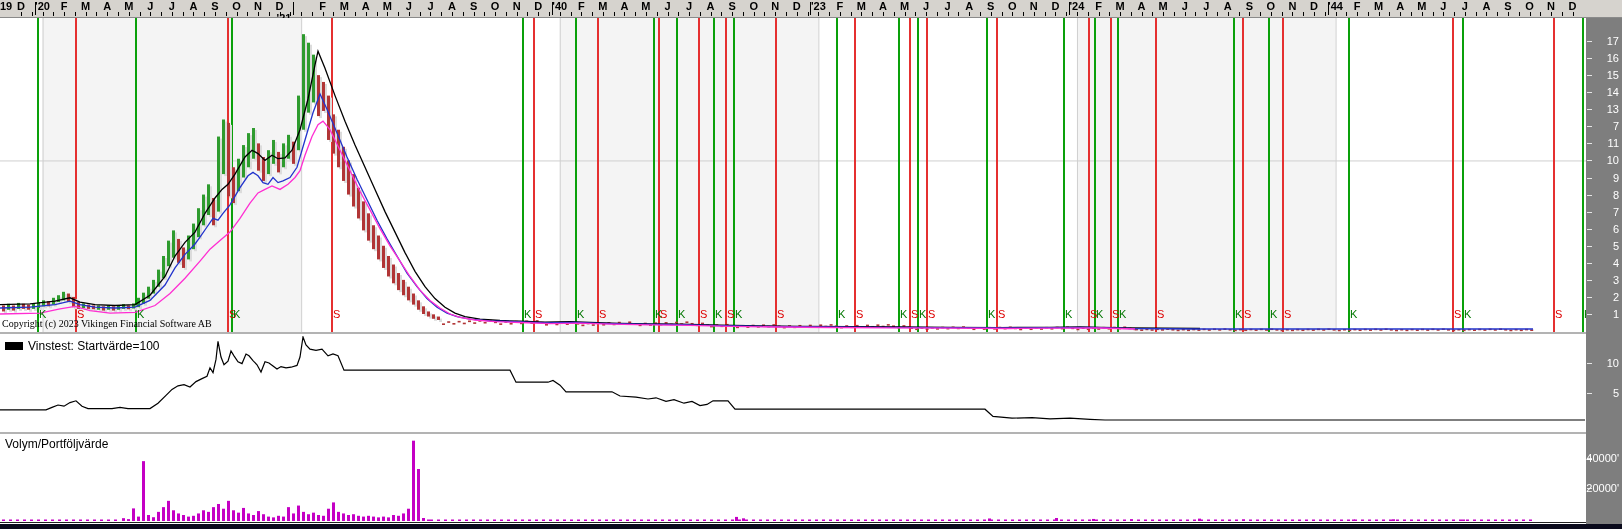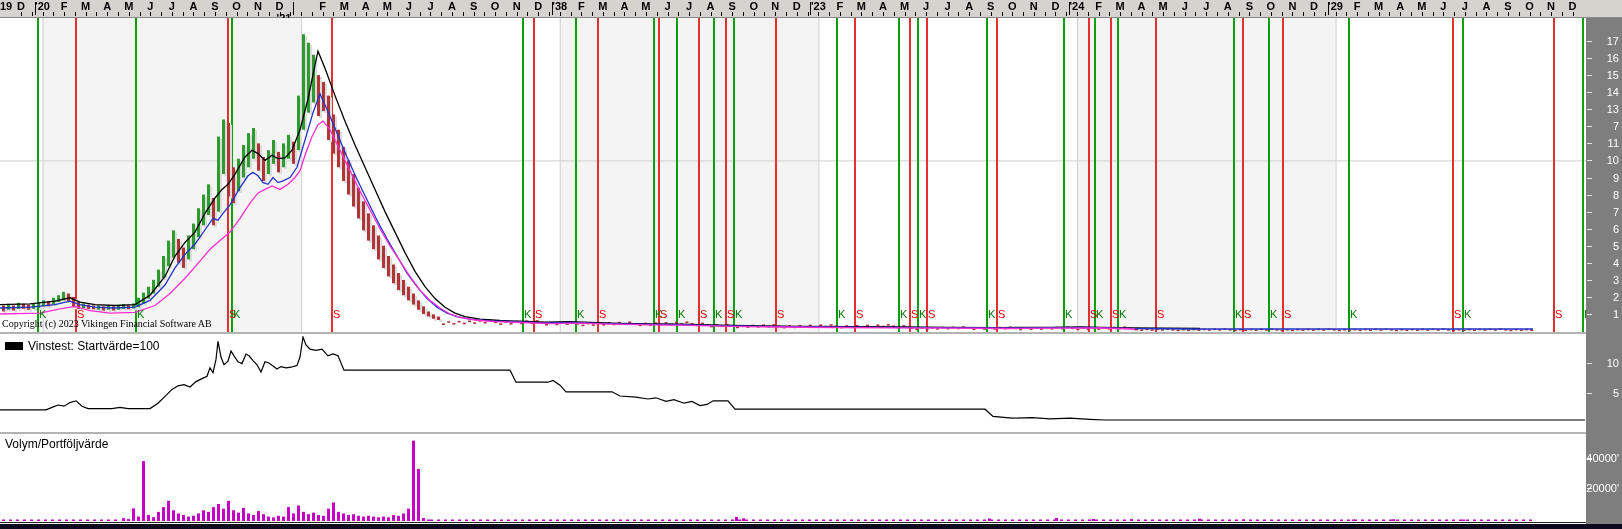--- a/index.html
+++ b/index.html
@@ -104,21 +104,21 @@
       <div class="ax-tick" style="left: 484.325px;"></div>
       <span class="ax-label" style="left: 495.1px;">O</span>
       <div class="ax-tick" style="left: 495.1px;"></div>
       <div class="ax-tick" style="left: 505.875px;"></div>
       <span class="ax-label" style="left: 516.65px;">N</span>
       <div class="ax-tick" style="left: 516.65px;"></div>
       <div class="ax-tick" style="left: 527.425px;"></div>
       <span class="ax-label" style="left: 538.2px;">D</span>
       <div class="ax-tick" style="left: 538.2px;"></div>
       <div class="ax-tick" style="left: 548.975px;"></div>
-      <span class="ax-label" style="left: 559.75px;">'38</span>
+      <span class="ax-label" style="left: 559.75px;">'40</span>
       <div class="ax-tick" style="left: 559.75px;"></div>
       <div class="ax-tick" style="left: 570.525px;"></div>
       <span class="ax-label" style="left: 581.3px;">F</span>
       <div class="ax-tick" style="left: 581.3px;"></div>
       <div class="ax-tick" style="left: 592.075px;"></div>
       <span class="ax-label" style="left: 602.85px;">M</span>
       <div class="ax-tick" style="left: 602.85px;"></div>
       <div class="ax-tick" style="left: 613.625px;"></div>
       <span class="ax-label" style="left: 624.4px;">A</span>
       <div class="ax-tick" style="left: 624.4px;"></div>
@@ -212,21 +212,21 @@
       <div class="ax-tick" style="left: 1260.12px;"></div>
       <span class="ax-label" style="left: 1270.9px;">O</span>
       <div class="ax-tick" style="left: 1270.9px;"></div>
       <div class="ax-tick" style="left: 1281.67px;"></div>
       <span class="ax-label" style="left: 1292.45px;">N</span>
       <div class="ax-tick" style="left: 1292.45px;"></div>
       <div class="ax-tick" style="left: 1303.22px;"></div>
       <span class="ax-label" style="left: 1314px;">D</span>
       <div class="ax-tick" style="left: 1314px;"></div>
       <div class="ax-tick" style="left: 1324.78px;"></div>
-      <span class="ax-label" style="left: 1335.55px;">'29</span>
+      <span class="ax-label" style="left: 1335.55px;">'44</span>
       <div class="ax-tick" style="left: 1335.55px;"></div>
       <div class="ax-tick" style="left: 1346.33px;"></div>
       <span class="ax-label" style="left: 1357.1px;">F</span>
       <div class="ax-tick" style="left: 1357.1px;"></div>
       <div class="ax-tick" style="left: 1367.88px;"></div>
       <span class="ax-label" style="left: 1378.65px;">M</span>
       <div class="ax-tick" style="left: 1378.65px;"></div>
       <div class="ax-tick" style="left: 1389.42px;"></div>
       <span class="ax-label" style="left: 1400.2px;">A</span>
       <div class="ax-tick" style="left: 1400.2px;"></div>

